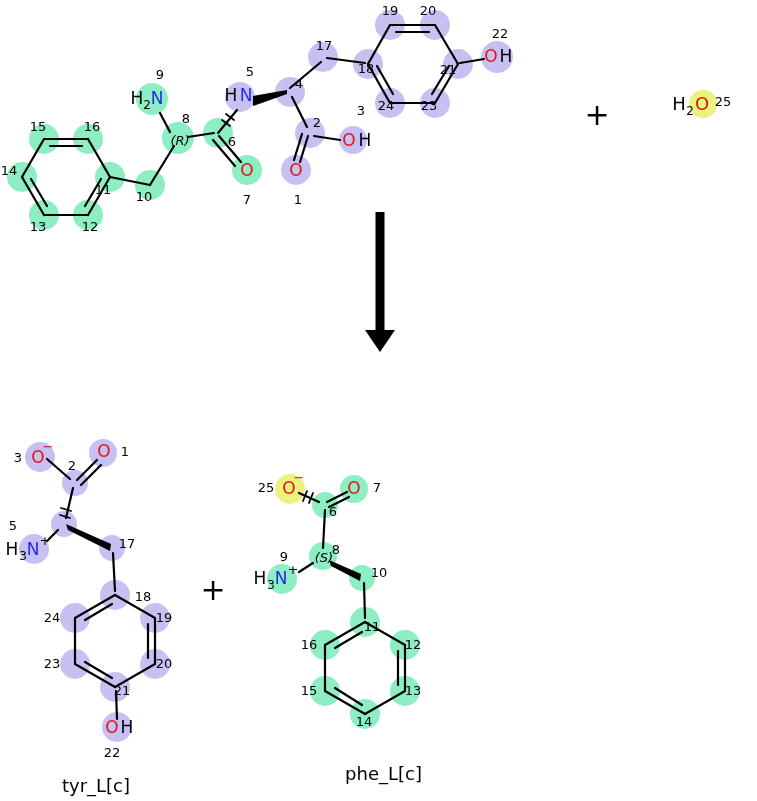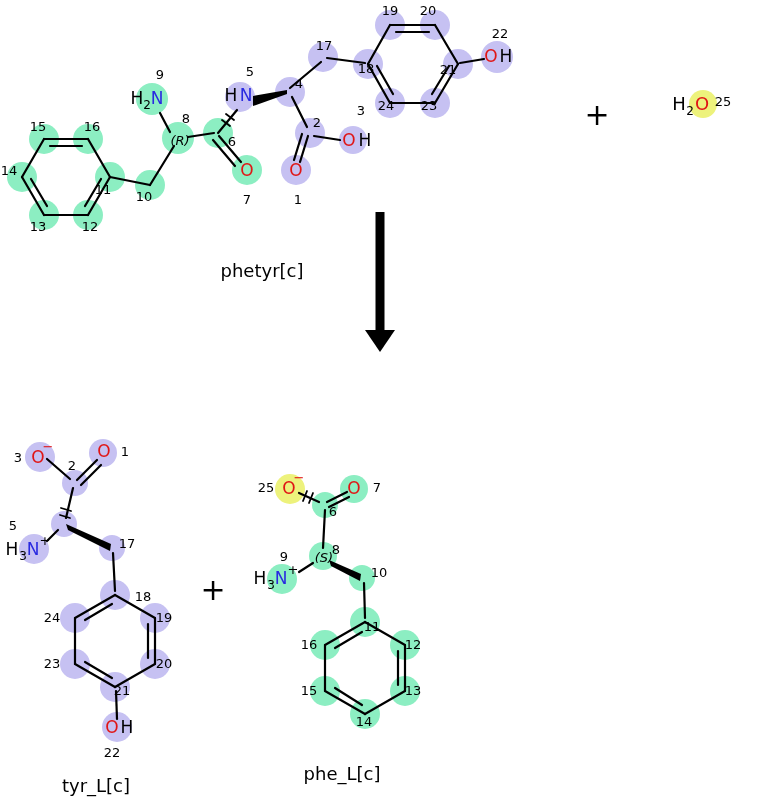--- a/index.html
+++ b/index.html
@@ -8,21 +8,21 @@
   .page { position:absolute; left:0; top:0; width:757px; height:801px; }
   svg { position:absolute; left:0; top:0; }
   svg text { font-family:"DejaVu Sans", sans-serif; }
   .mol-label { position:absolute; font-size:18px; color:#000; text-align:center; }
   .plus { position:absolute; font-size:30px; color:#000; text-align:center; line-height:1; }
   .label-phetyr { left:182px; top:260px; width:160px; }
   .plus-top     { left:577px; top:100px; width:40px; }
   .label-h2o    { left:627px; top:155px; width:120px; }
   .label-tyr    { left:16px;  top:775px; width:160px; }
   .plus-bottom  { left:193px; top:575px; width:40px; }
-  .label-phe    { left:262px; top:763px; width:160px; }
+  .label-phe    { left:262px; top:763px; width:160px;text-align:right; }
 </style>
 </head>
 <body>
 
 <div class="page">
   <svg width="757" height="801" viewBox="0 0 757 801">
       <circle cx="110" cy="177" r="15" fill="#8ceec2"></circle>
       <circle cx="88" cy="139" r="15" fill="#8ceec2"></circle>
       <circle cx="44" cy="139" r="15" fill="#8ceec2"></circle>
       <circle cx="22" cy="177" r="15" fill="#8ceec2"></circle>
@@ -221,18 +221,17 @@
       <text x="299" y="482" fill="#e01515" font-size="13" text-anchor="middle" font-style="normal">−</text>
       <text x="354" y="494" fill="#e01515" font-size="17" text-anchor="middle" font-style="normal">O</text>
       <text x="324" y="562" fill="#000000" font-size="13" text-anchor="middle" font-style="italic">(S)</text>
       <text x="260" y="584" fill="#000000" font-size="17" text-anchor="middle" font-style="normal">H</text>
       <text x="271" y="589" fill="#000000" font-size="12" text-anchor="middle" font-style="normal">3</text>
       <text x="281" y="584" fill="#2929e0" font-size="17" text-anchor="middle" font-style="normal">N</text>
       <text x="293" y="574" fill="#000000" font-size="13" text-anchor="middle" font-style="normal">+</text>
       <rect x="375.5" y="212" width="9" height="118" fill="#000000"></rect>
       <polygon points="365,330 395,330 380,352" fill="#000000"></polygon>
     </svg>
-  <div class="mol-label label-phetyr">phetyr[c]</div>
   <div class="plus plus-top">+</div>
   <div class="mol-label label-tyr">tyr_L[c]</div>
   <div class="plus plus-bottom">+</div>
   <div class="mol-label label-phe">phe_L[c]</div>
 </div>
 
 </body></html>

